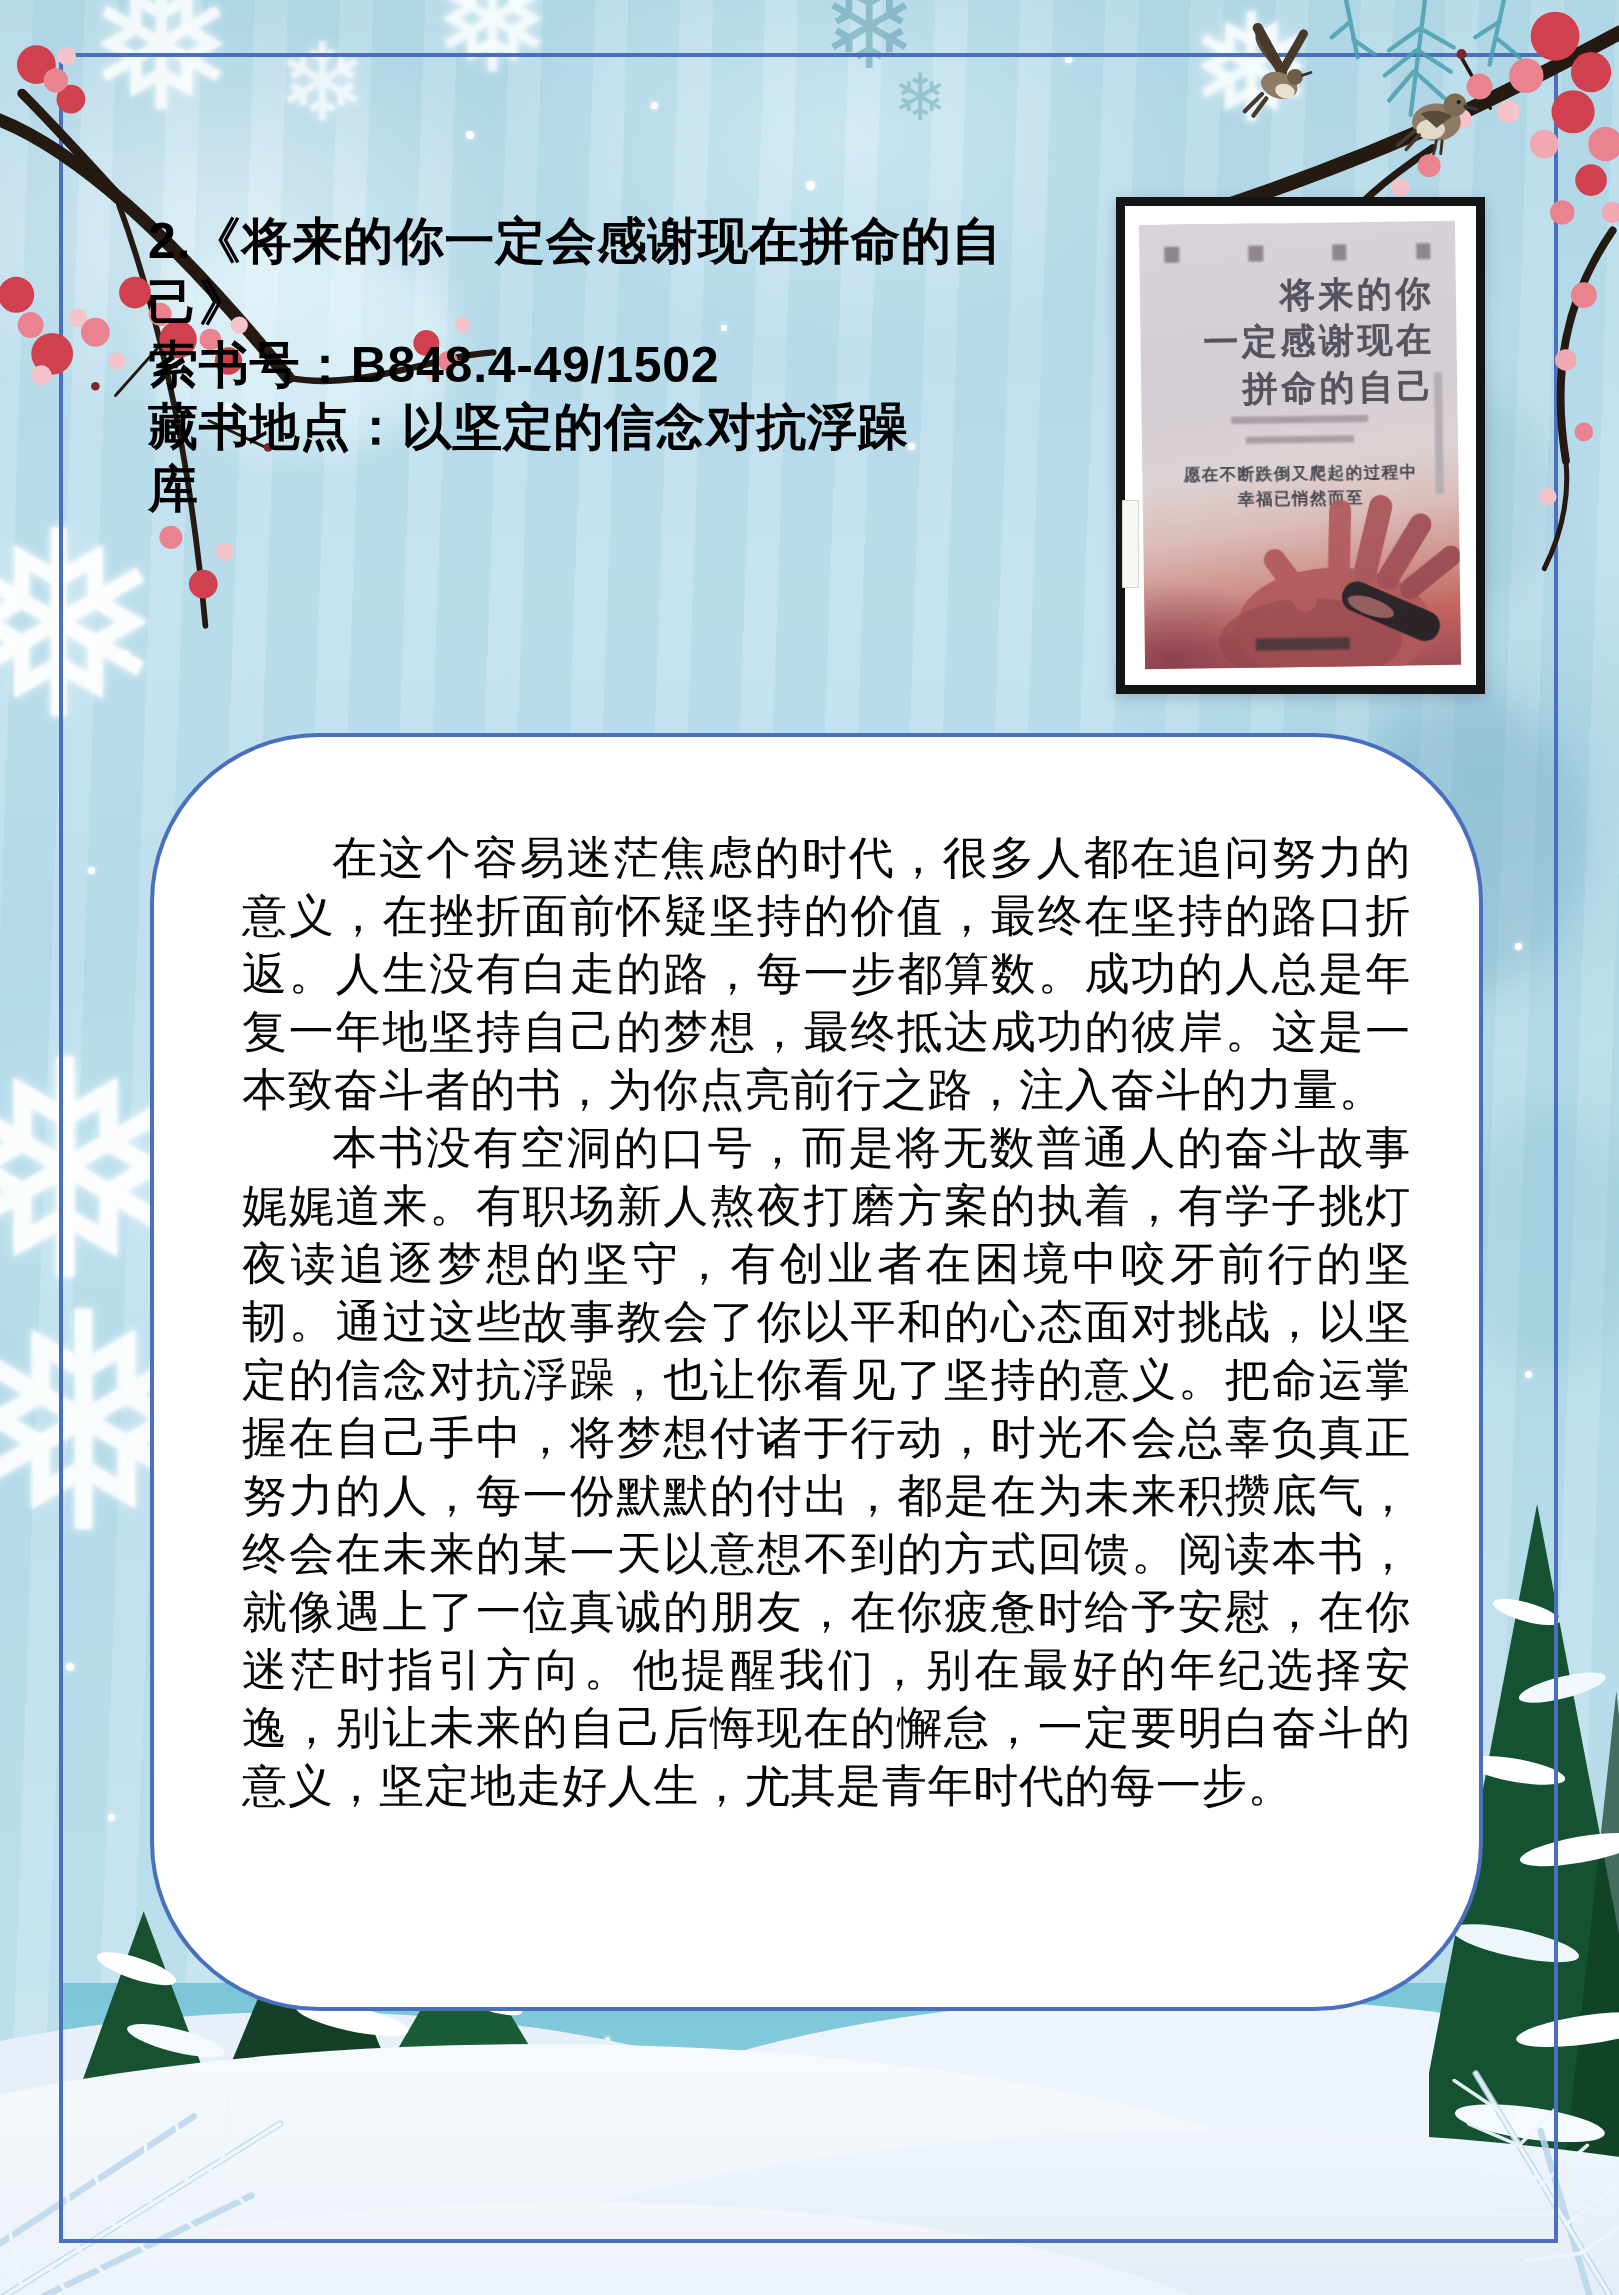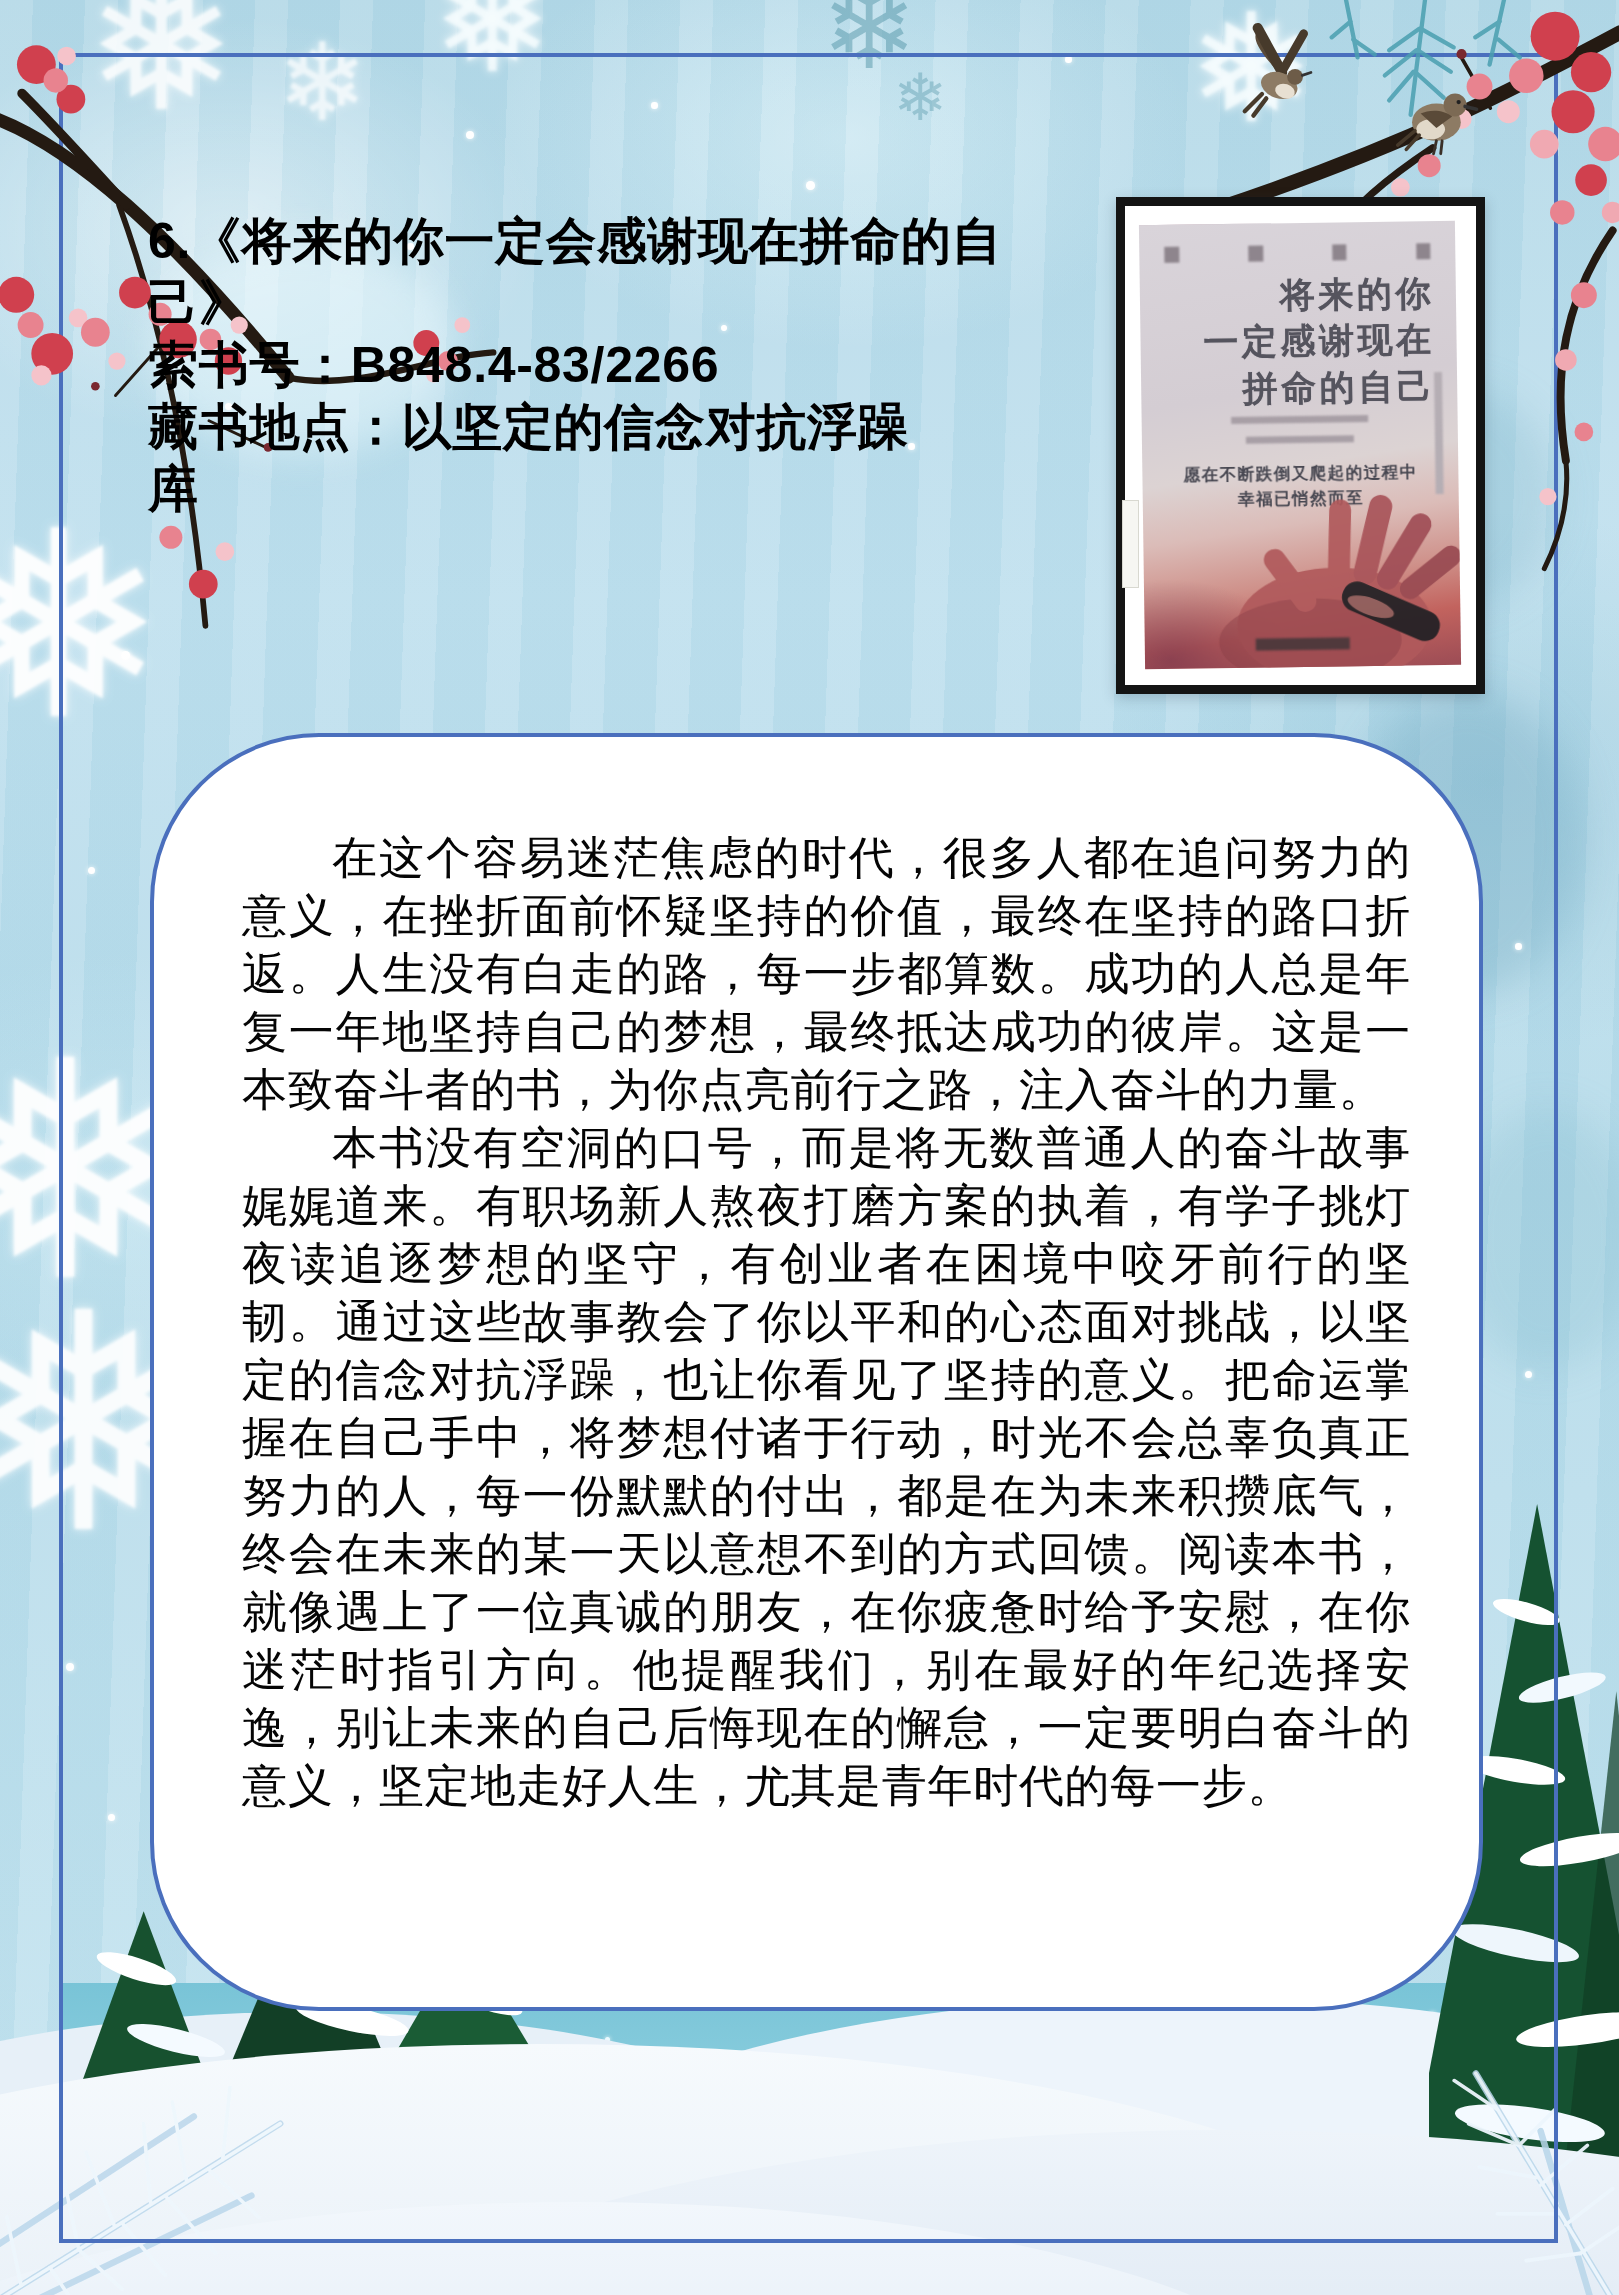--- a/index.html
+++ b/index.html
@@ -331,23 +331,23 @@
     <ellipse cx="62" cy="80" rx="20" ry="14" fill="#e2d9c9"></ellipse>
     <circle cx="96" cy="46" r="16" fill="#7c6a54"></circle>
     <circle cx="101" cy="42" r="3" fill="#222"></circle>
     <path d="M110,48 L126,52" stroke="#333" stroke-width="5" stroke-linecap="round"></path>
     <path d="M48,58 C60,52 80,52 92,62 L70,78 Z" fill="#5a4a38"></path>
     <path d="M40,82 L16,102 M46,88 L28,108" stroke="#473a2b" stroke-width="5" stroke-linecap="round"></path>
     <path d="M70,96 L66,114 M78,96 L76,114" stroke="#3a3028" stroke-width="4" stroke-linecap="round"></path>
   </svg>
 
   <div class="header-block">
-    <div>6.《将来的你一定会感谢现在拼命的自</div>
+    <div>2.《将来的你一定会感谢现在拼命的自</div>
     <div>己》</div>
-    <div>索书号：B848.4-83/2266</div>
+    <div>索书号：B848.4-49/1502</div>
     <div>藏书地点：以坚定的信念对抗浮躁</div>
     <div>库</div>
   </div>
 
   <div class="book">
     <div class="sticker"></div>
     <div class="cover">
       <div class="series-row">
           <i></i>
           <i></i>

